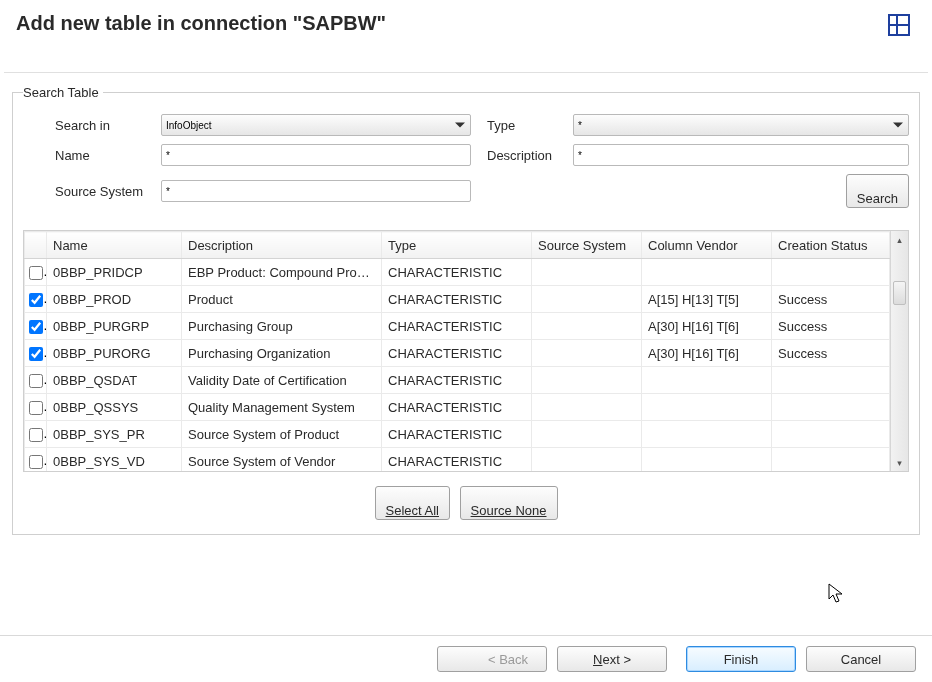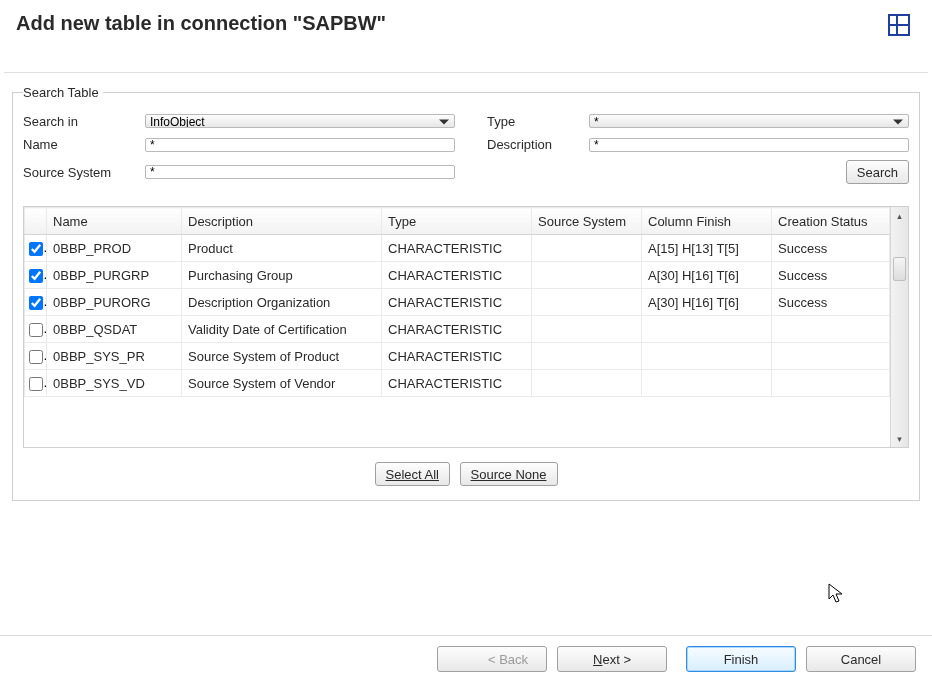--- a/index.html
+++ b/index.html
@@ -62,33 +62,34 @@
   }
   fieldset.search-table legend {
     font-size: 13px;
     padding: 0 4px 0 0;
     color: #2a2a2a;
   }
   .form-row {
     display: flex;
     align-items: center;
     margin-top: 8px;
-    gap: 22px;
+    gap: 6px;
+    margin-left: 32px;
   }
   .form-label {
     width: 100px;
     color: #2a2a2a;
   }
   .combo, .text-input {
-    height: 14px;
+    height: 22px;
     border: 1px solid #b9b9b9;
     border-radius: 2px;
     background: #ffffff;
     font-family: inherit;
-    font-size: 12px;
+    font-size: 10px;
     padding: 0 4px;
     box-sizing: border-box;
   }
   .combo {
     background: linear-gradient(#fdfdfd, #e6e6e6);
     appearance: none;
     padding-right: 20px;
     position: relative;
   }
   .combo-wrap {
@@ -113,21 +114,21 @@
     border: 1px solid #a0a0a0;
     border-radius: 3px;
     background: linear-gradient(#fdfdfd, #e8e8e8);
     font-family: inherit;
     font-size: 13px;
     color: #2a2a2a;
     cursor: pointer;
   }
   .btn.small {
     min-width: 0;
-    padding: 4px 10px;
+    padding: 16px 10px;
   }
   .btn.disabled {
     color: #9a9a9a;
     cursor: default;
     padding-left: 44px;
   }
   .btn.primary {
     border: 1px solid #2e8be0;
     box-shadow: 0 0 0 1px #a9d6ff inset;
     background: linear-gradient(#f7fcff, #d8eeff);
@@ -287,56 +288,74 @@
             <col style="width:130px">
             <col style="width:118px">
           </colgroup>
           <thead>
             <tr>
               <th></th>
               <th>Name</th>
               <th>Description</th>
               <th>Type</th>
               <th>Source System</th>
-              <th>Column Finish</th>
+              <th>Column Vendor</th>
               <th>Creation Status</th>
             </tr>
           </thead>
           <tbody id="results-body">
               <tr>
+                <td class="chk"><input type="checkbox" class="row-check" style=""></td>
+                <td>0BBP_PRIDCP</td>
+                <td>EBP Product: Compound Pro…</td>
+                <td>CHARACTERISTIC</td>
+                <td></td>
+                <td></td>
+                <td></td>
+              </tr>
+              <tr>
                 <td class="chk"><input type="checkbox" class="row-check" checked="" style=""></td>
                 <td>0BBP_PROD</td>
                 <td>Product</td>
                 <td>CHARACTERISTIC</td>
                 <td></td>
                 <td>A[15] H[13] T[5]</td>
                 <td>Success</td>
               </tr>
               <tr>
                 <td class="chk"><input type="checkbox" class="row-check" checked="" style=""></td>
                 <td>0BBP_PURGRP</td>
                 <td>Purchasing Group</td>
                 <td>CHARACTERISTIC</td>
                 <td></td>
                 <td>A[30] H[16] T[6]</td>
                 <td>Success</td>
               </tr>
               <tr>
                 <td class="chk"><input type="checkbox" class="row-check" checked="" style=""></td>
                 <td>0BBP_PURORG</td>
-                <td>Description Organization</td>
+                <td>Purchasing Organization</td>
                 <td>CHARACTERISTIC</td>
                 <td></td>
                 <td>A[30] H[16] T[6]</td>
                 <td>Success</td>
               </tr>
               <tr>
                 <td class="chk"><input type="checkbox" class="row-check" style=""></td>
                 <td>0BBP_QSDAT</td>
                 <td>Validity Date of Certification</td>
+                <td>CHARACTERISTIC</td>
+                <td></td>
+                <td></td>
+                <td></td>
+              </tr>
+              <tr>
+                <td class="chk"><input type="checkbox" class="row-check" style=""></td>
+                <td>0BBP_QSSYS</td>
+                <td>Quality Management System</td>
                 <td>CHARACTERISTIC</td>
                 <td></td>
                 <td></td>
                 <td></td>
               </tr>
               <tr>
                 <td class="chk"><input type="checkbox" class="row-check" style=""></td>
                 <td>0BBP_SYS_PR</td>
                 <td>Source System of Product</td>
                 <td>CHARACTERISTIC</td>

